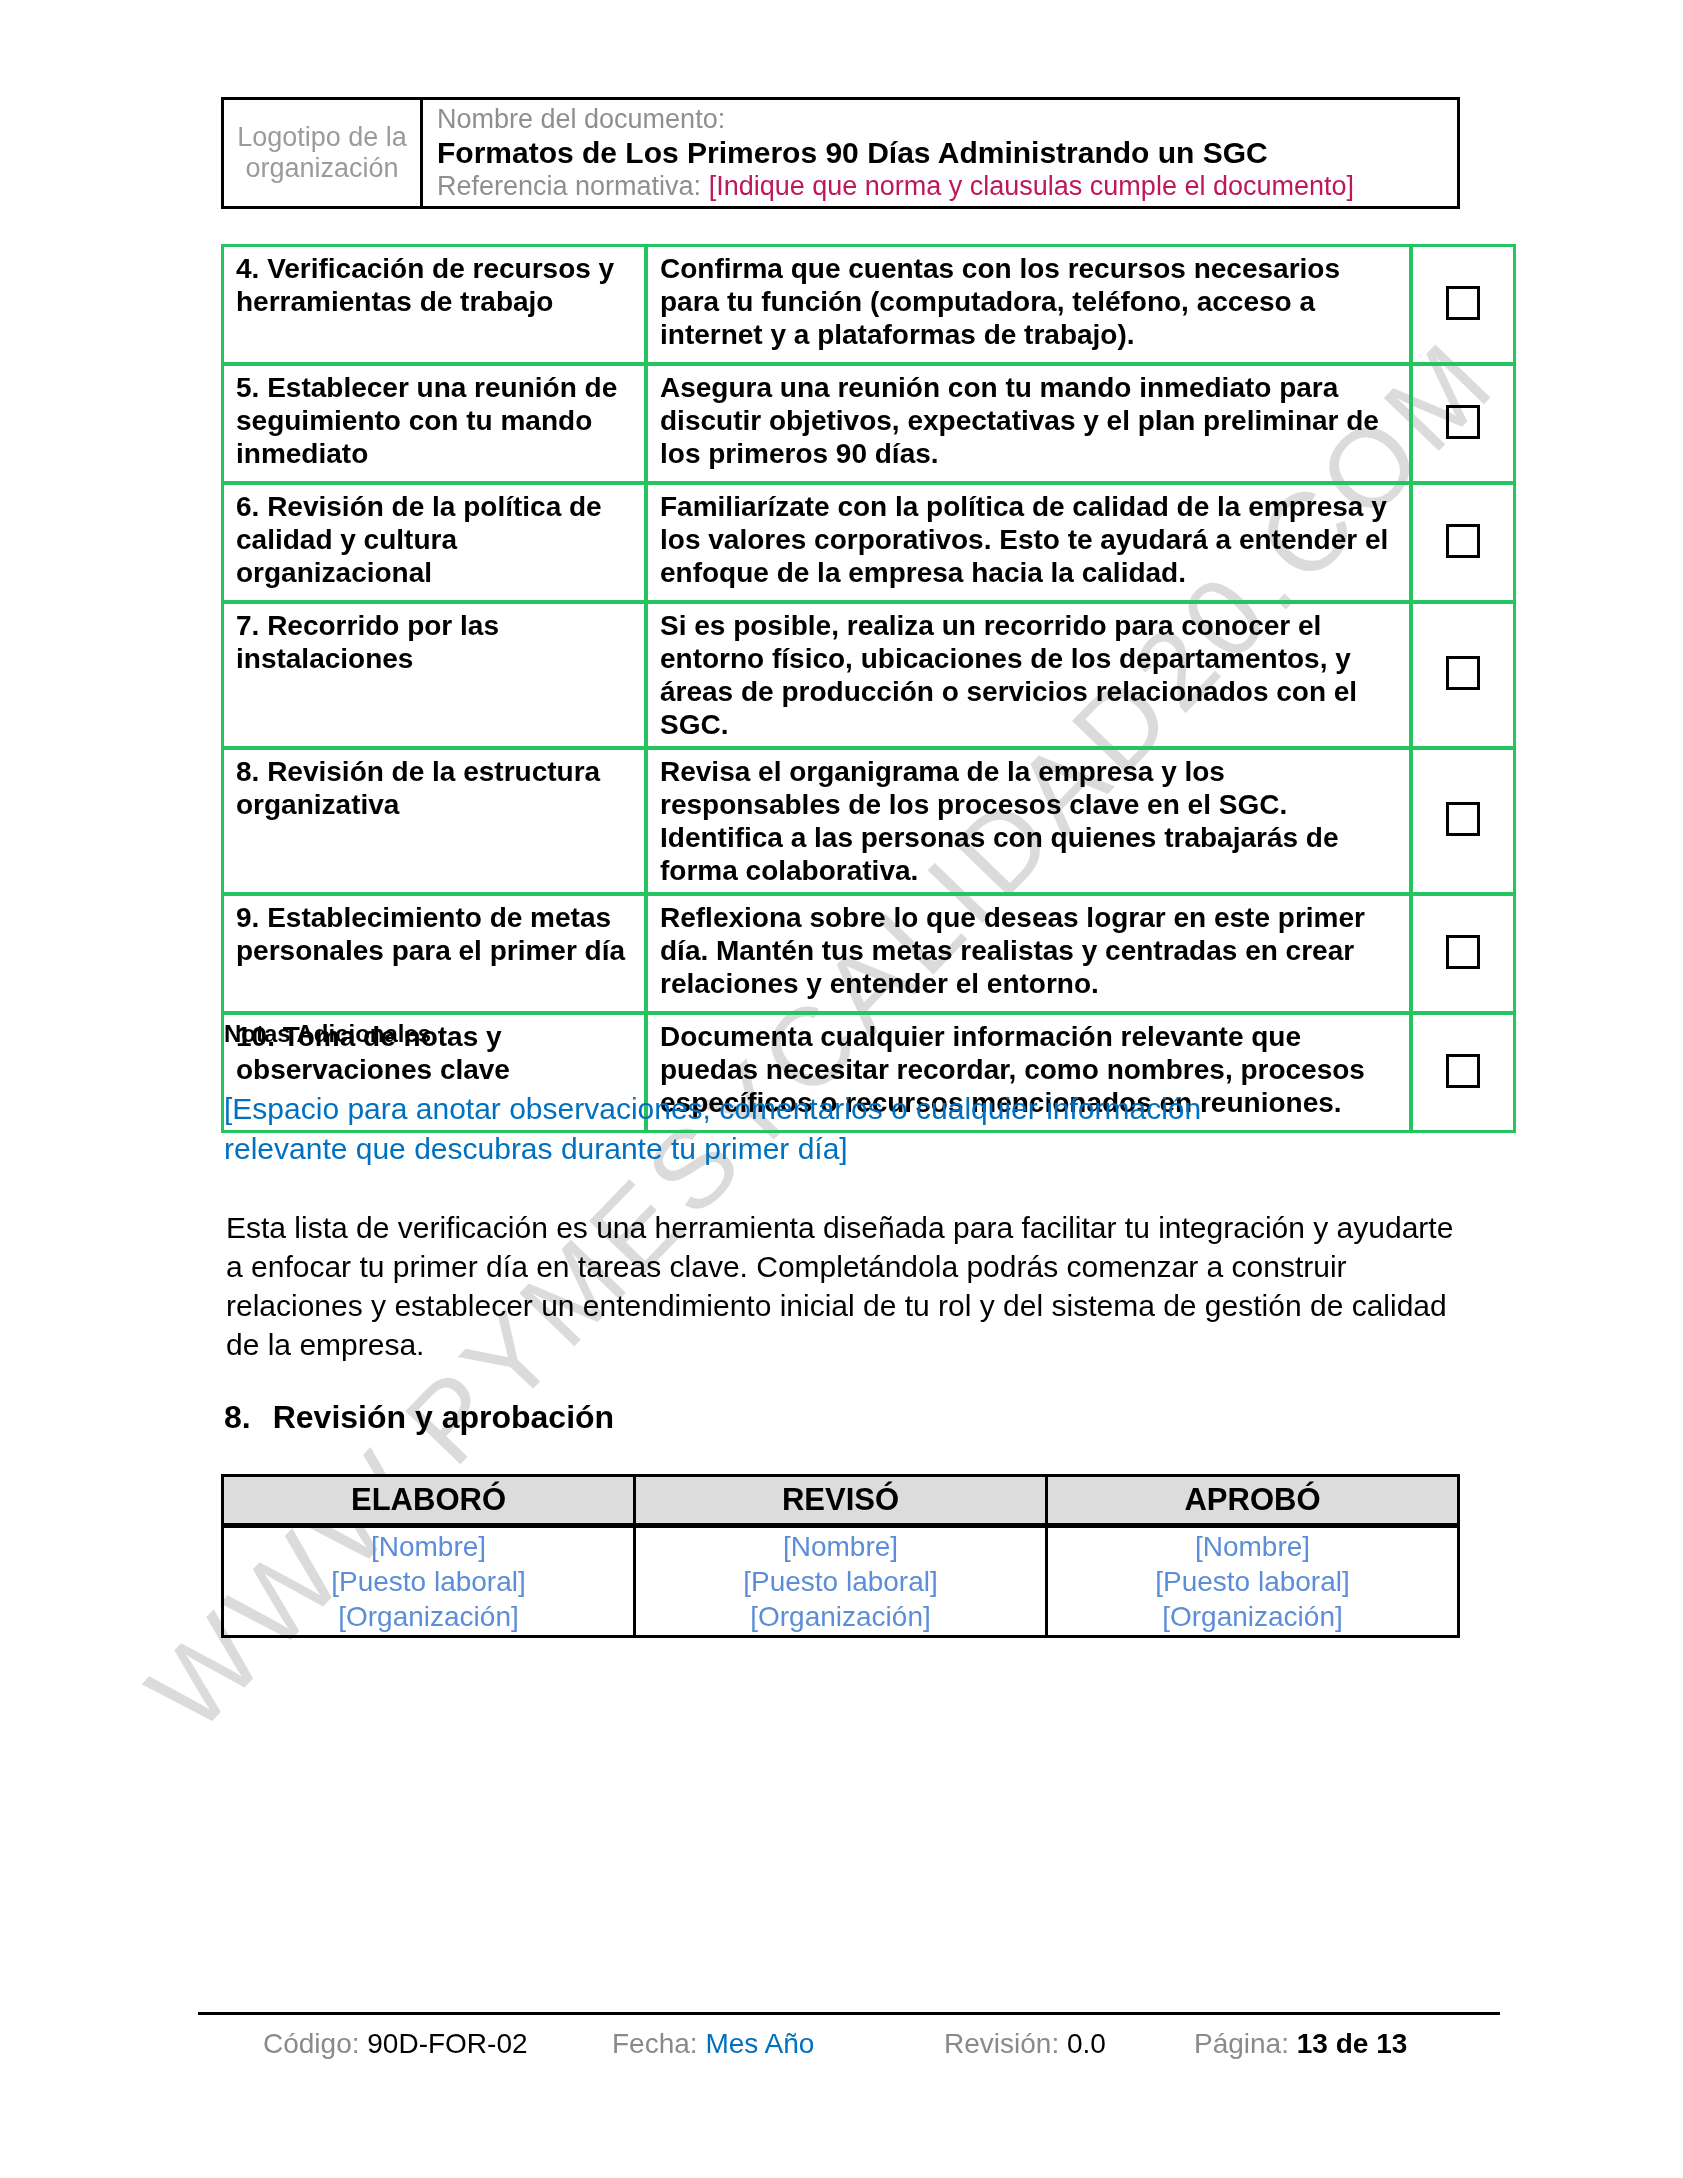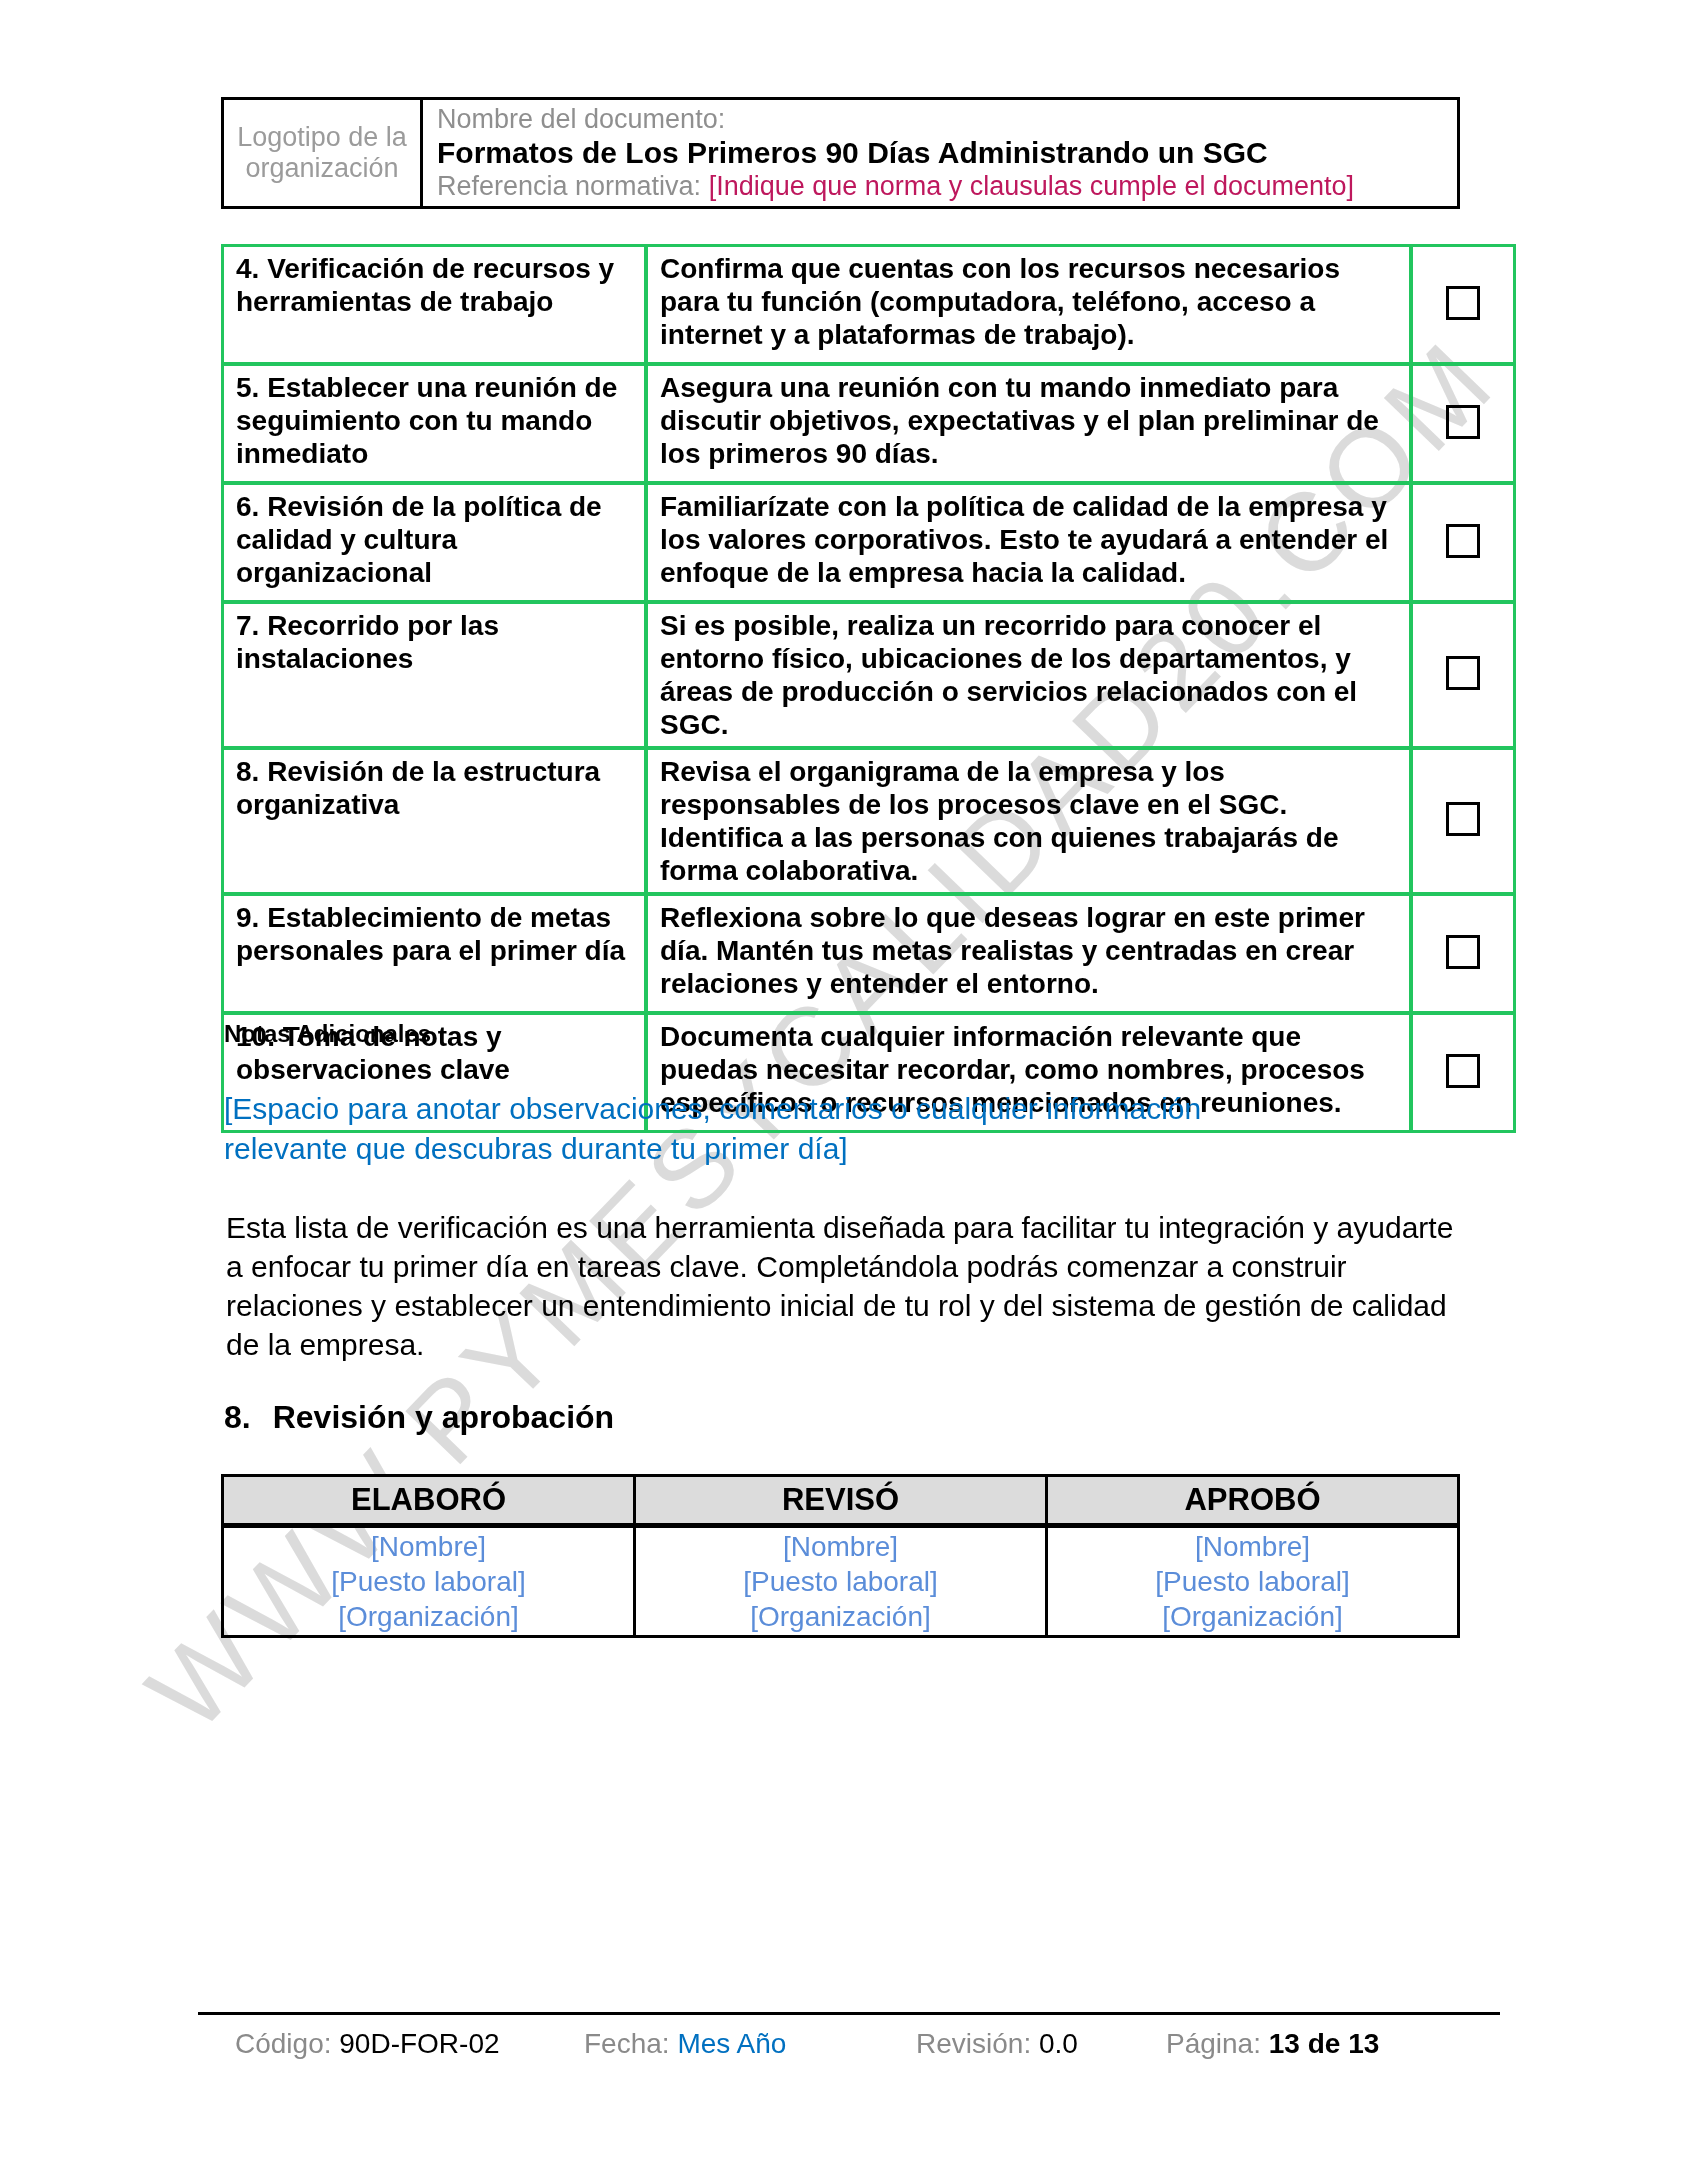--- a/index.html
+++ b/index.html
@@ -66,21 +66,21 @@
     font-size:31px;font-weight:bold;height:42px;text-align:center;padding:2px;
   }
   .apv-table td{
     border:2px solid #000;border-left-width:3px;border-right-width:3px;border-bottom-width:3px;
     text-align:center;vertical-align:middle;height:103px;background:transparent;
   }
   .apv-line{color:#5b8dd9;font-size:28px;line-height:35px;}
   
   .footer-line{position:absolute;left:198px;top:2012px;width:1302px;height:3px;background:#000;z-index:1;}
   .footer-item{position:absolute;top:2028px;font-size:28px;z-index:1;white-space:nowrap;}
-  .footer-item .lbl{color:#8a8a8a;}
+  .footer-item .lbl{color:#8a8a8a;margin-left:28px;}
   .f-code{left:235px;}  .f-code .val{color:#000;}
   .f-date{left:584px;}  .f-date .val{color:#0070c0;}
   .f-rev{left:916px;}   .f-rev .val{color:#000;}
   .f-page{left:1166px;} .f-page .val{color:#000;font-weight:bold;}
 </style>
 </head>
 <body>
 
 <div class="layer">
 

